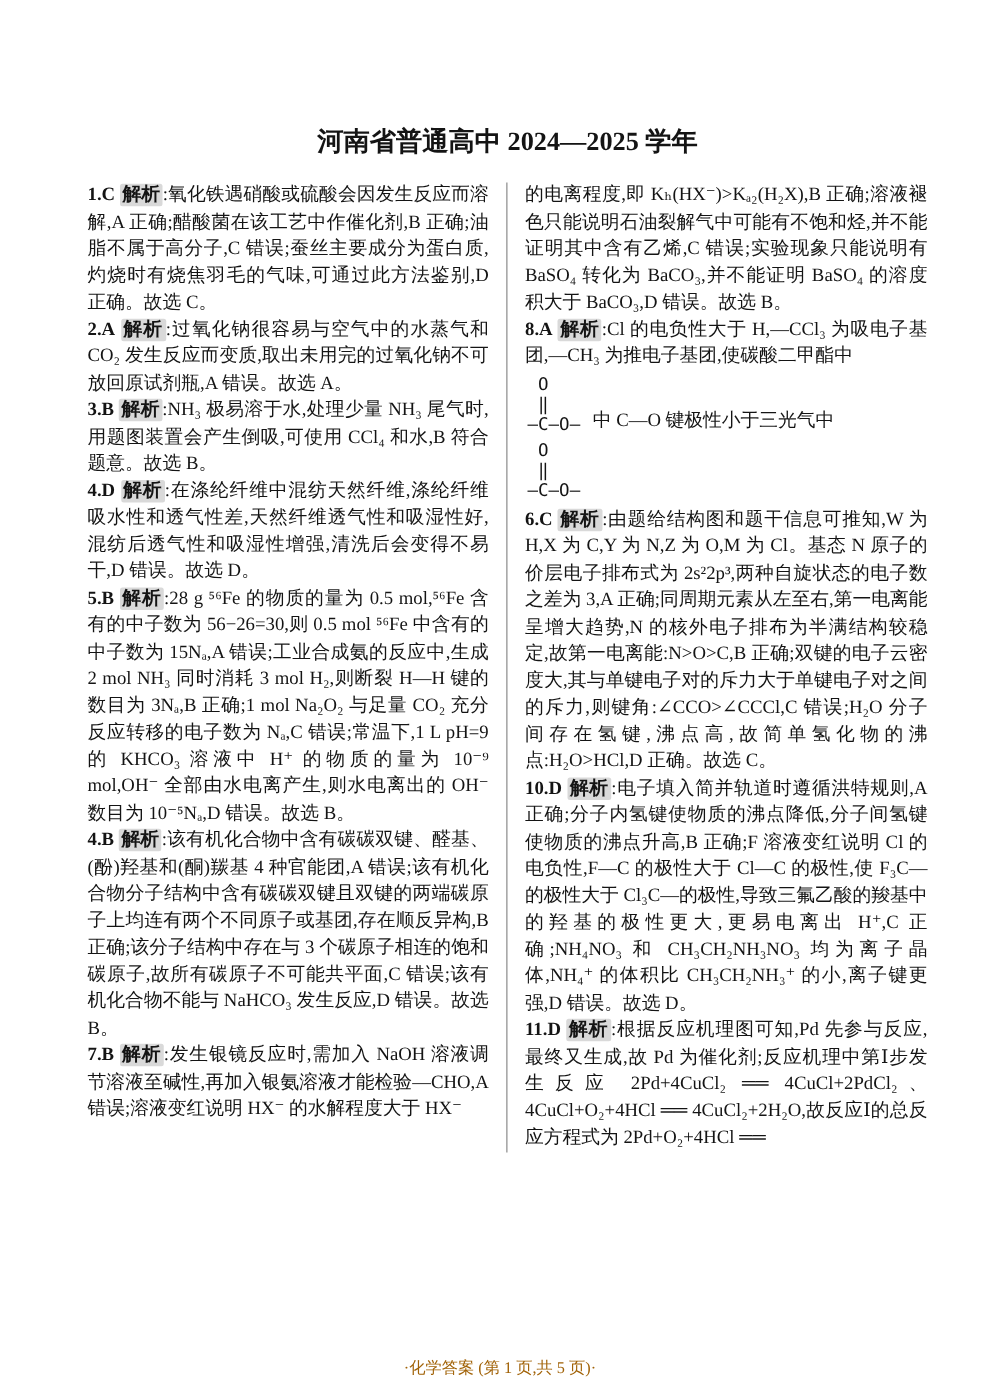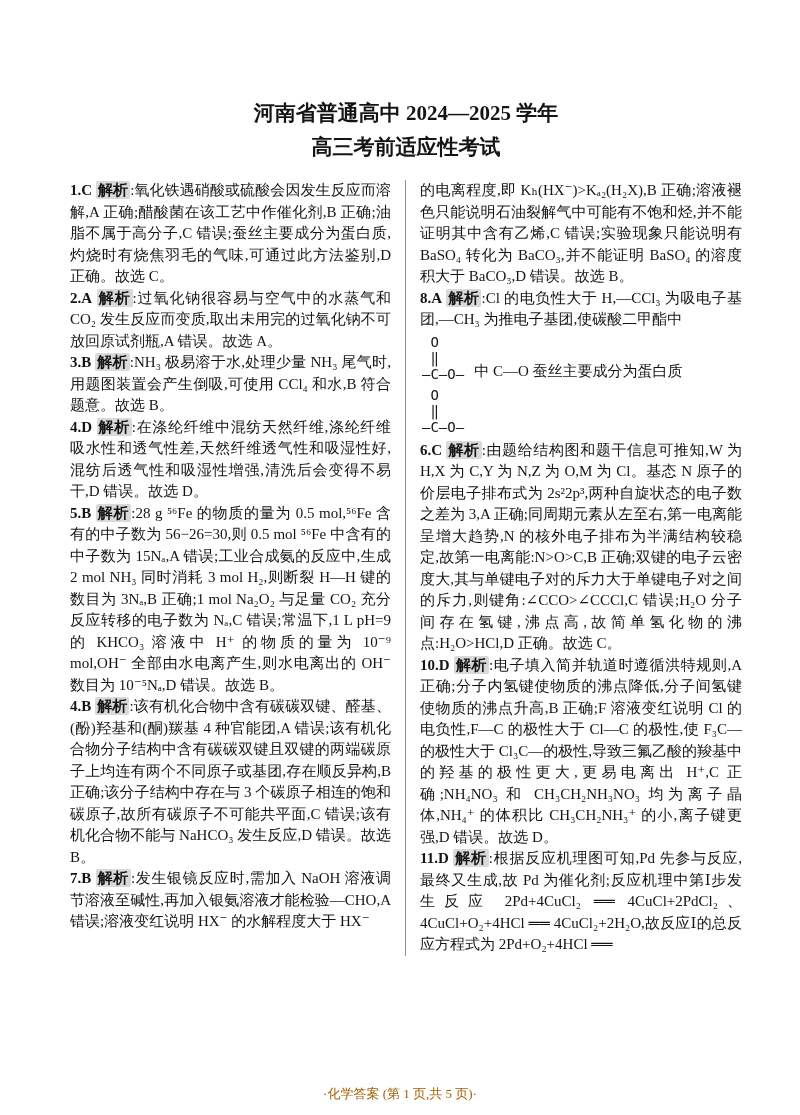--- a/index.html
+++ b/index.html
@@ -64,21 +64,20 @@
     color:#a16207;
   }
 </style>
 </head>
 <body>
 
 <div class="page">
 
   <div class="header">
     <div class="title-1">河南省普通高中 2024—2025 学年</div>
-    <div class="title-2">高三考前适应性考试</div>
   </div>
 
   <div class="columns">
 
     <div class="col col-left">
 
       <p class="item">
         <span class="num">1.C</span>
         <span class="tag">解析</span><span>:</span><span>氧化铁遇硝酸或硫酸会因发生反应而溶解,A 正确;醋酸菌在该工艺中作催化剂,B 正确;油脂不属于高分子,C 错误;蚕丝主要成分为蛋白质,灼烧时有烧焦羽毛的气味,可通过此方法鉴别,D 正确。故选 C。</span>
       </p>
@@ -122,21 +121,21 @@
       </p>
 
       <p class="item">
         <span class="num">8.A</span>
         <span class="tag">解析</span><span>:</span><span>Cl 的电负性大于 H,—CCl₃ 为吸电子基团,—CH₃ 为推电子基团,使碳酸二甲酯中</span>
       </p>
       <div class="formula-row">
         <pre class="struct"> O
  ‖
 —C—O—</pre>
-        <span class="struct-suffix">中 C—O 蚕丝主要成分为蛋白质</span>
+        <span class="struct-suffix">中 C—O 键极性小于三光气中</span>
       </div>
       <div class="formula-row">
         <pre class="struct"> O
  ‖
 —C—O—</pre>
       </div>
 
       <p class="item">
         <span class="num">6.C</span>
         <span class="tag">解析</span><span>:</span><span>由题给结构图和题干信息可推知,W 为 H,X 为 C,Y 为 N,Z 为 O,M 为 Cl。基态 N 原子的价层电子排布式为 2s²2p³,两种自旋状态的电子数之差为 3,A 正确;同周期元素从左至右,第一电离能呈增大趋势,N 的核外电子排布为半满结构较稳定,故第一电离能:N&gt;O&gt;C,B 正确;双键的电子云密度大,其与单键电子对的斥力大于单键电子对之间的斥力,则键角:∠CCO&gt;∠CCCl,C 错误;H₂O 分子间存在氢键,沸点高,故简单氢化物的沸点:H₂O&gt;HCl,D 正确。故选 C。</span>

